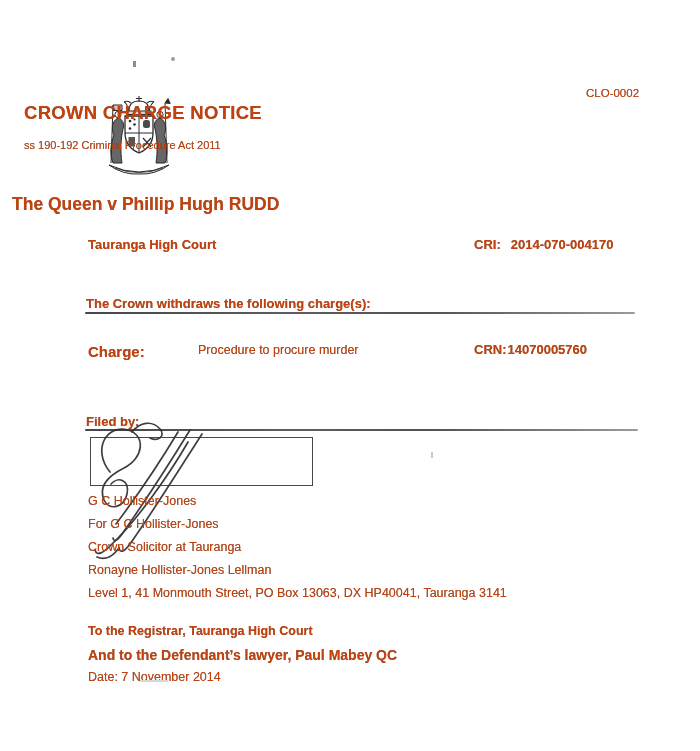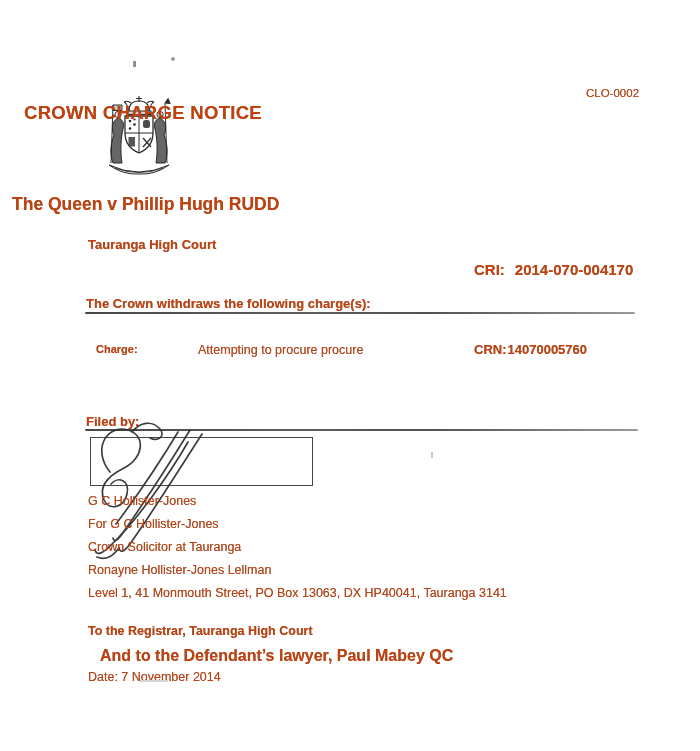--- a/index.html
+++ b/index.html
@@ -64,34 +64,35 @@
         <circle cx="75" cy="21.5" r="3.1"></circle>
         <path d="M75 25 C81 28 82 36 79 42 C83 52 83 62 80 70 L71 70 C73 58 72 44 70 36 C68 30 71 26 75 25 z" fill="#2b2b2b" fill-opacity="0.72"></path>
       </g>
 
       <path d="M24 72 Q54 86 84 72 Q70 82 54 81 Q38 82 24 72 z" stroke-width="1" fill="#2b2b2b" fill-opacity="0.12"></path>
       <path d="M30 75 q24 9 48 0" stroke-width="0.8"></path>
     </svg>
   </div>
 
   <div class="abs center b txt" style="left:24px;top:102px;width:676px;font-size:18.5px;letter-spacing:0.3px;">CROWN CHARGE NOTICE</div>
+  <div class="abs center txt" style="left:24px;top:139px;width:676px;font-size:11px;">ss 190-192 Criminal Procedure Act 2011</div>
 
   <div class="abs center b txt" style="left:12px;top:194px;width:688px;font-size:17.5px;">The Queen v Phillip Hugh RUDD</div>
 
   <div class="abs b txt" style="left:88px;top:237px;font-size:13px;">Tauranga High Court</div>
-  <div class="abs row" style="left:474px;top:237px;font-size:15px;margin-top:24px;">
+  <div class="abs row" style="left:474px;top:237px;font-size:13px;">
     <span class="b txt">CRI:</span>
     <span class="b txt" style="margin-left:10px;">2014-070-004170</span>
   </div>
 
   <div class="abs b txt" style="left:86px;top:296px;font-size:13px;">The Crown withdraws the following charge(s):</div>
   <div class="rule" style="left:85px;top:312px;width:550px;"></div>
 
-  <div class="abs b txt" style="left:96px;top:343px;font-size:11px;">Charge:</div>
-  <div class="abs txt" style="left:198px;top:343px;font-size:12.5px;">Attempting to procure procure</div>
+  <div class="abs b txt" style="left:88px;top:343px;font-size:15px;">Charge:</div>
+  <div class="abs txt" style="left:198px;top:343px;font-size:12.5px;">Procedure to procure murder</div>
   <div class="abs row" style="left:474px;top:342px;font-size:13px;">
     <span class="b txt">CRN:</span>
     <span class="b txt" style="margin-left:1px;">14070005760</span>
   </div>
 
   <div class="abs b txt" style="left:86px;top:414px;font-size:13px;">Filed by:</div>
   <div class="rule" style="left:85px;top:429px;width:553px;"></div>
 
   <div class="sig-box"></div>
 
@@ -107,21 +108,21 @@
     </g>
   </svg>
 
   <div class="abs txt" style="left:88px;top:494px;font-size:12.5px;">G C Hollister-Jones</div>
   <div class="abs txt" style="left:88px;top:517px;font-size:12.5px;">For G C Hollister-Jones</div>
   <div class="abs txt" style="left:88px;top:540px;font-size:12.5px;">Crown Solicitor at Tauranga</div>
   <div class="abs txt" style="left:88px;top:563px;font-size:12.5px;">Ronayne Hollister-Jones Lellman</div>
   <div class="abs txt" style="left:88px;top:586px;font-size:12.5px;">Level 1, 41 Monmouth Street, PO Box 13063, DX HP40041, Tauranga 3141</div>
 
   <div class="abs b txt" style="left:88px;top:624px;font-size:12.5px;">To the Registrar, Tauranga High Court</div>
-  <div class="abs b txt" style="left:100px;top:647px;font-size:16px;">And to the Defendant’s lawyer, Paul Mabey QC</div>
+  <div class="abs b txt" style="left:88px;top:647px;font-size:14px;">And to the Defendant’s lawyer, Paul Mabey QC</div>
   <div class="abs txt" style="left:88px;top:670px;font-size:12.5px;">Date: 7 November 2014</div>
 
   <div class="artifact" style="left:133px;top:61px;width:3px;height:6px;background:#8f8f8f;"></div>
   <div class="artifact" style="left:171px;top:57px;width:4px;height:4px;background:#9c9c9c;border-radius:50%;"></div>
   <div class="artifact" style="left:431px;top:452px;width:2px;height:6px;background:#c9c9c9;"></div>
   <div class="artifact" style="left:140px;top:680px;width:28px;height:2px;background:#d6d6d6;"></div>
 
 </div>
 
 </body></html>

